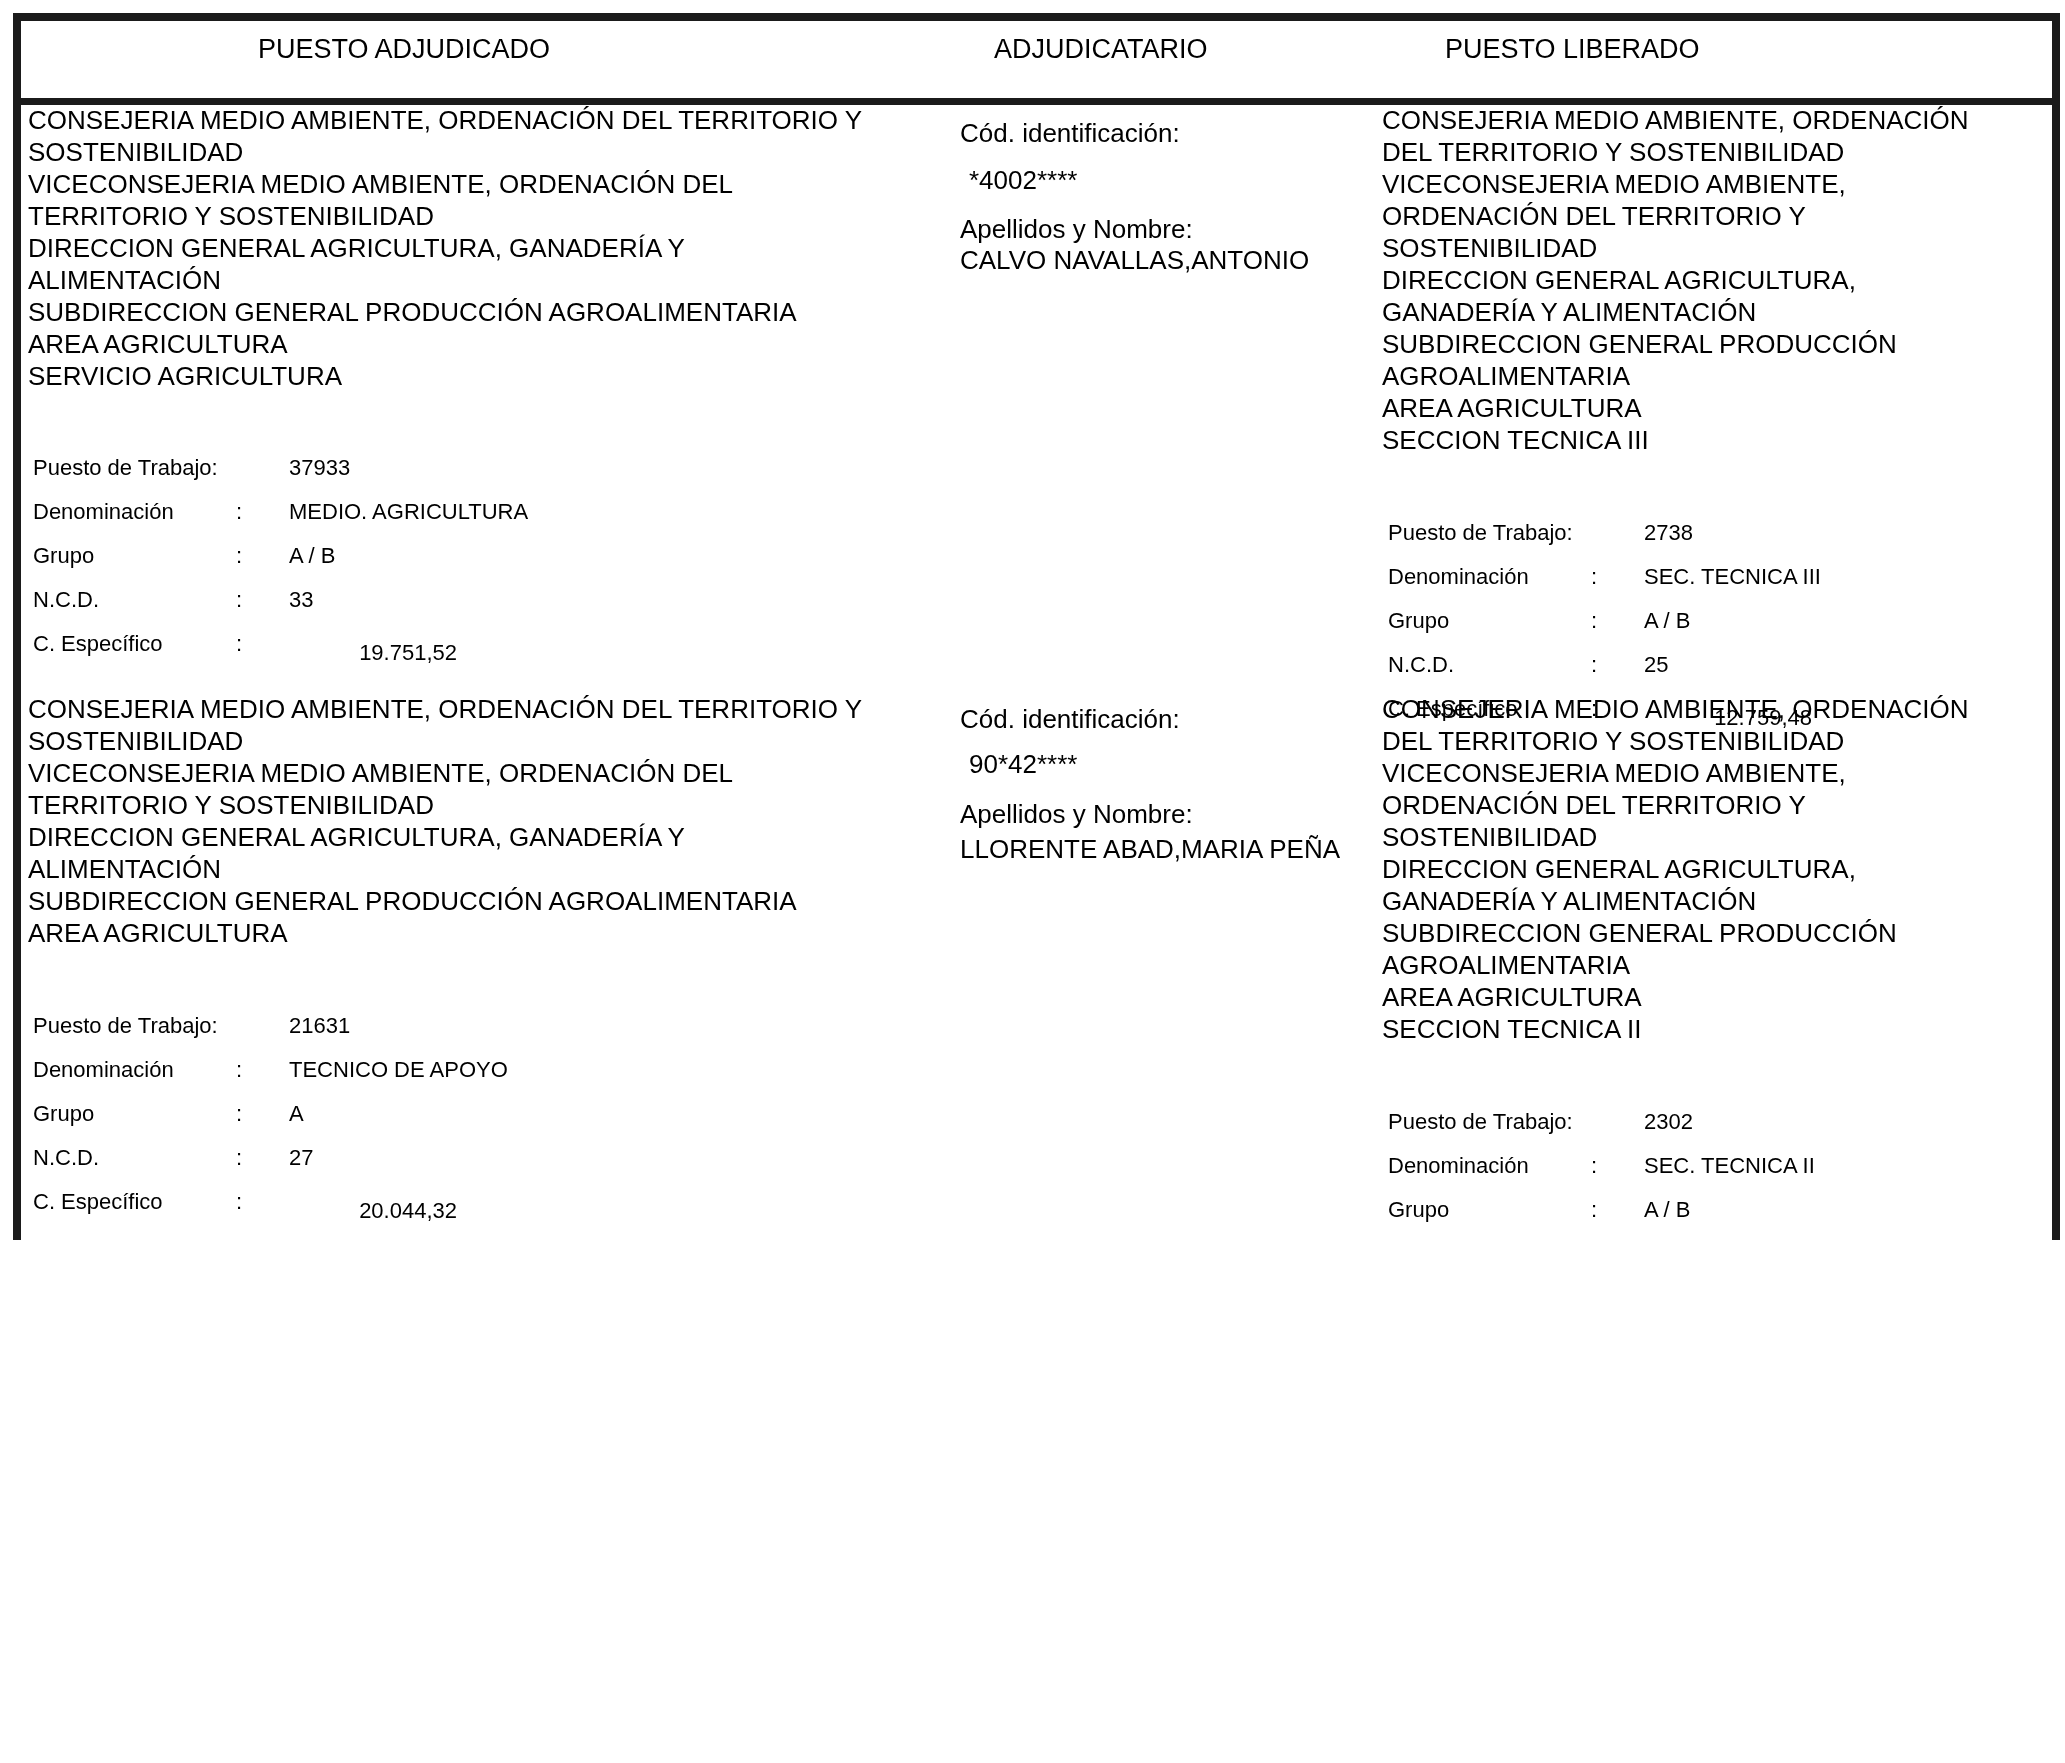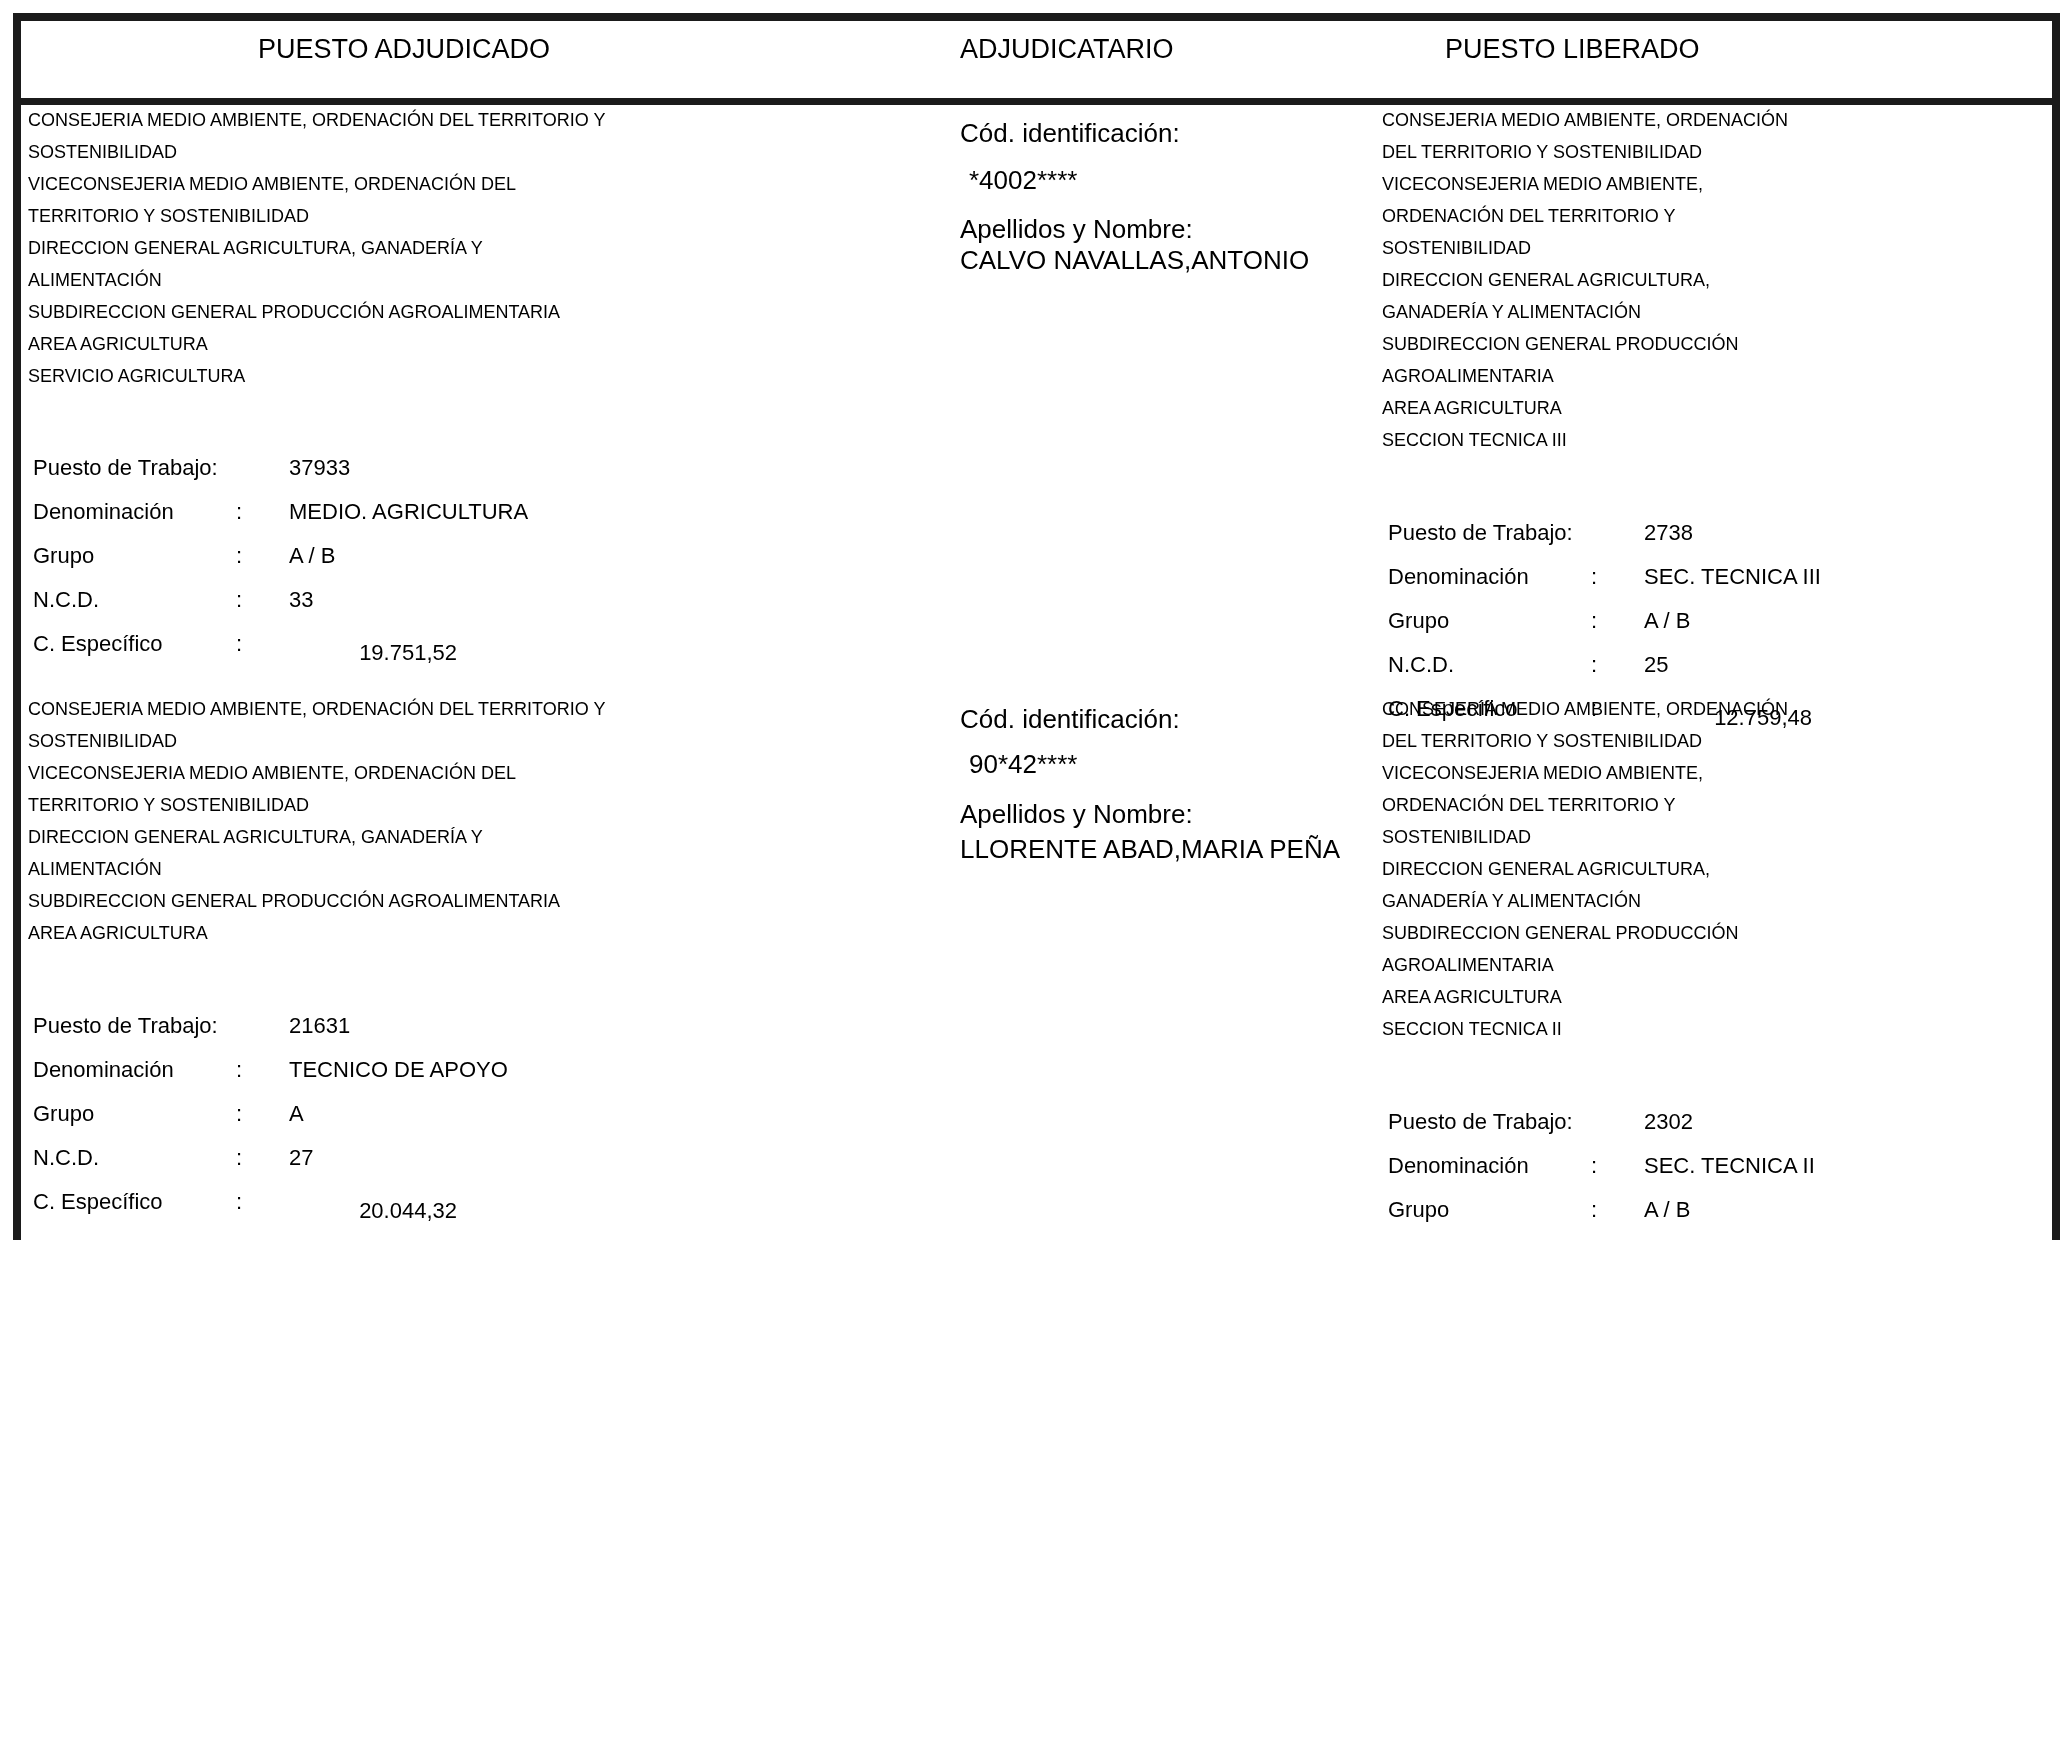--- a/index.html
+++ b/index.html
@@ -35,21 +35,21 @@
   }
   .colhead {
     position: absolute;
     top: 33px;
     font-size: 27px;
     line-height: 32px;
     white-space: nowrap;
   }
   .org {
     position: absolute;
-    font-size: 18px;
+    font-size: 26px;
     line-height: 32px;
     white-space: pre-line;
   }
   .details {
     position: absolute;
     font-size: 22px;
   }
   .drow {
     position: relative;
     height: 44px;
@@ -67,21 +67,21 @@
   }
 </style>
 </head>
 <body>
 
 <div class="page">
 
   <div class="frame"></div>
 
   <div class="colhead" style="left:258px">PUESTO ADJUDICADO</div>
-  <div class="colhead" style="left:960px">ADJUDICATARIO</div>
+  <div class="colhead" style="left:994px">ADJUDICATARIO</div>
   <div class="colhead" style="left:1445px">PUESTO LIBERADO</div>
   <div class="hdiv"></div>
 
   <div class="org" style="left:28px; top:104px; width:932px">CONSEJERIA MEDIO AMBIENTE, ORDENACIÓN DEL TERRITORIO Y
 SOSTENIBILIDAD
 VICECONSEJERIA MEDIO AMBIENTE, ORDENACIÓN DEL
 TERRITORIO Y SOSTENIBILIDAD
 DIRECCION GENERAL AGRICULTURA, GANADERÍA Y
 ALIMENTACIÓN
 SUBDIRECCION GENERAL PRODUCCIÓN AGROALIMENTARIA

